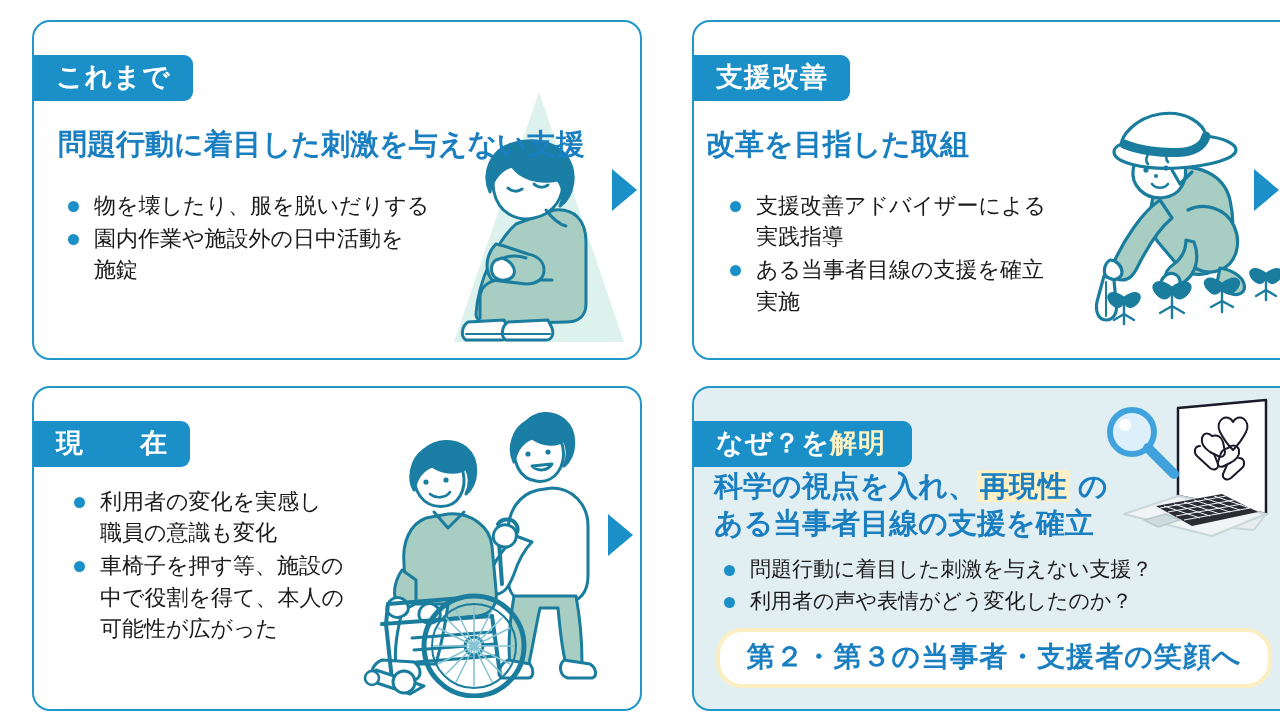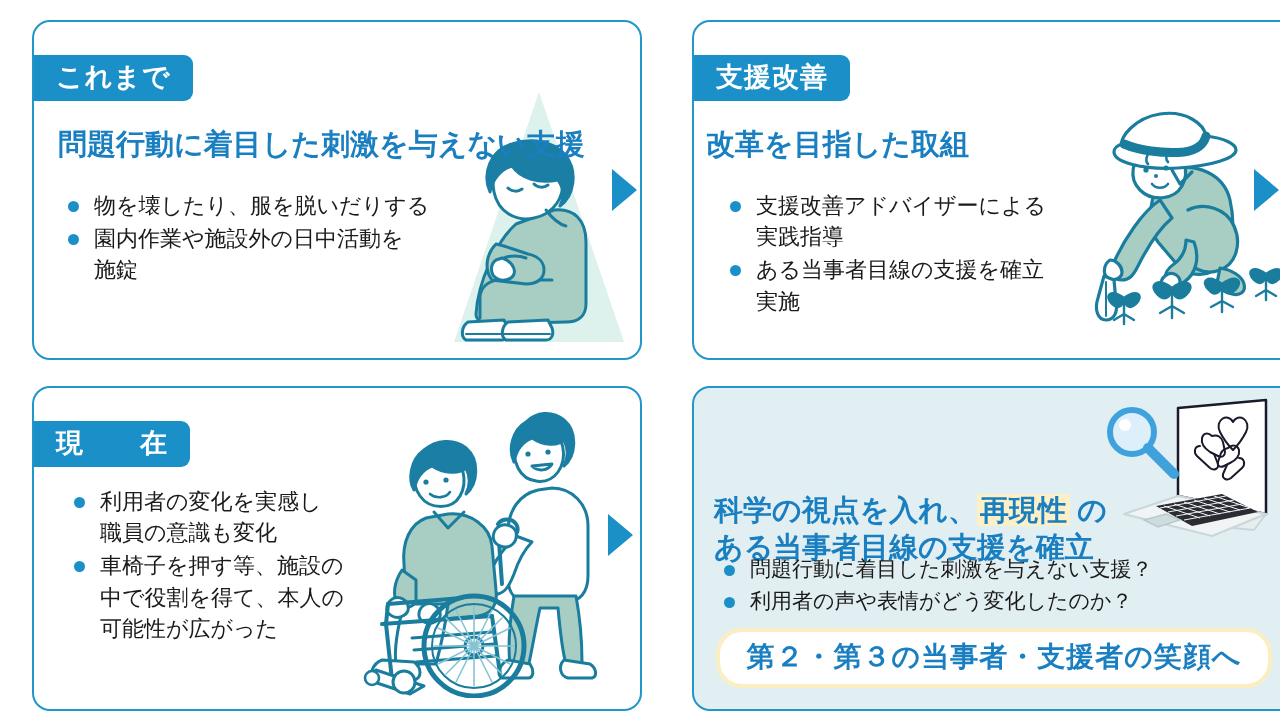--- a/index.html
+++ b/index.html
@@ -341,22 +341,23 @@
         <path d="M66,112 L132,100 M74,116 L140,104 M82,120 L148,108 M90,124 L156,112"></path>
       </g>
 
       <polygon points="50,124 72,118 86,124 64,131" fill="#cfdcdf" stroke="#b8c9cd" stroke-width="1.5"></polygon>
 
       <circle cx="38" cy="36" r="22" fill="#ddeffa" stroke="#3fa2dd" stroke-width="6"></circle>
       <circle cx="31" cy="29" r="6" fill="#ffffff"></circle>
       <path d="M54,52 L80,78" stroke="#3fa2dd" stroke-width="10" stroke-linecap="round"></path>
     </svg>
 
-
-    <div class="headline" style="left:20px;top:104px;width:420px;font-family:Liberation Serif, serif;"><span>科学の視点を入れ、</span><span class="mark">再現性</span><span> の
+    <div class="badge wide"><span>なぜ？を</span><span class="hl">解明</span></div>
+
+    <div class="headline" style="left:20px;top:80px;width:420px;"><span>科学の視点を入れ、</span><span class="mark">再現性</span><span> の
 ある当事者目線の支援を確立</span></div>
 
     <ul class="bullets sm" style="left:26px;top:166px;width:560px;">
       <li>問題行動に着目した刺激を与えない支援？</li>
       <li>利用者の声や表情がどう変化したのか？</li>
     </ul>
 
     <div class="banner" style="left:22px;top:240px;width:556px;">第２・第３の当事者・支援者の笑顔へ</div>
   </section>
 

